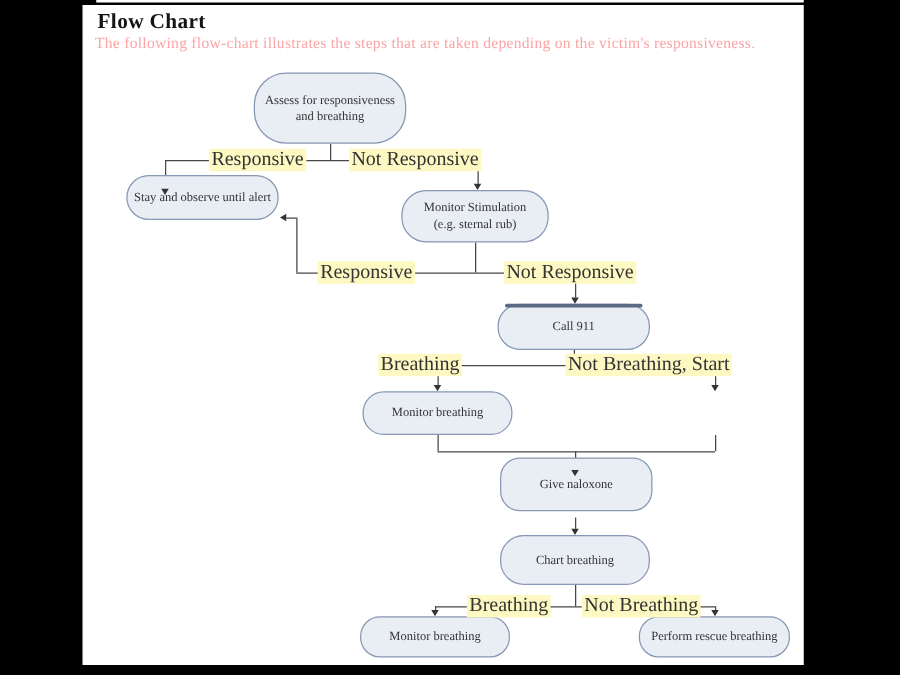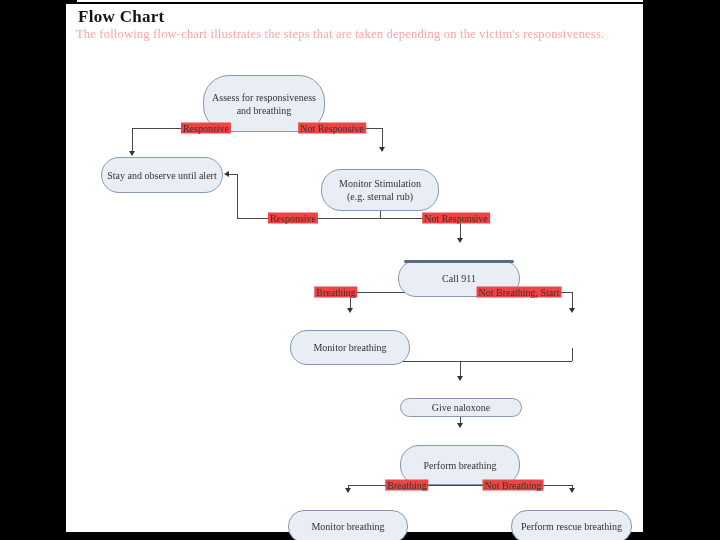--- a/index.html
+++ b/index.html
@@ -6,32 +6,32 @@
   #screen{position:relative;width:720px;height:540px;background:#000;overflow:hidden;
           font-family:"Liberation Serif",serif;}
   .page{position:absolute;left:66px;top:4px;width:577px;height:528px;background:#fff;}
   .top-sliver{position:absolute;left:77px;top:0;width:566px;height:2px;background:#fff;}
   .doc-title{position:absolute;left:78px;top:7px;font-size:17px;font-weight:bold;
              color:#141414;letter-spacing:.3px;}
   .doc-subtitle{position:absolute;left:76px;top:27px;font-size:12.5px;color:#fca5a5;
              letter-spacing:.2px;}
   .node{position:absolute;box-sizing:border-box;background:#e9edf4;border:1px solid #8698b3;
         display:flex;flex-direction:column;align-items:center;justify-content:center;
-        text-align:center;font-size:10px;color:#333;line-height:13px;z-index:2;margin-top:17px;}
+        text-align:center;font-size:10px;color:#333;line-height:13px;z-index:2;}
   .nl{display:block;white-space:nowrap;}
   .n-topbar{position:absolute;top:-1px;left:5px;right:5px;height:3px;background:#5b6a84;
         border-radius:2px;}
   .v{position:absolute;width:1px;background:#474747;z-index:1;}
   .h{position:absolute;height:1px;background:#474747;z-index:1;}
   .ad{position:absolute;width:0;height:0;border-left:3px solid transparent;
       border-right:3px solid transparent;border-top:5px solid #333;z-index:4;}
   .al{position:absolute;width:0;height:0;border-top:3px solid transparent;
       border-bottom:3px solid transparent;border-right:5px solid #333;z-index:4;}
-  .lbl{position:absolute;transform:translate(-50%,-50%);background:#ef4444;padding:0 2px;
-      font-size:10px;color:#333;white-space:nowrap;z-index:3;}
+  .lbl{position:absolute;transform:translate(-50%,-50%);background:#fef9c3;padding:0 2px;
+      font-size:16px;color:#333;white-space:nowrap;z-index:3;}
 </style>
 </head>
 <body>
 
 <div id="screen">
   <div class="top-sliver"></div>
   <div class="page"></div>
 
   <div class="doc-title">Flow Chart</div>
   <div class="doc-subtitle">The following flow-chart illustrates the steps that are taken depending on the victim's responsiveness.</div>
@@ -96,26 +96,26 @@
   <div class="node" style="left:398px;top:243px;width:122px;height:37px;border-radius:18px">
     <div class="n-topbar"></div>
     <span class="nl">Call 911</span>
   </div>
 
   <div class="node" style="left:290px;top:313px;width:120px;height:35px;border-radius:17px">
     <span class="nl">Monitor breathing</span>
   </div>
 
 
-  <div class="node" style="left:400px;top:381px;width:122px;height:19px;border-radius:16px">
+  <div class="node" style="left:400px;top:366px;width:122px;height:43px;border-radius:16px">
     <span class="nl">Give naloxone</span>
   </div>
 
   <div class="node" style="left:400px;top:428px;width:120px;height:40px;border-radius:19px">
-    <span class="nl">Perform breathing</span>
+    <span class="nl">Chart breathing</span>
   </div>
 
   <div class="node" style="left:288px;top:493px;width:120px;height:33px;border-radius:16px">
     <span class="nl">Monitor breathing</span>
   </div>
 
   <div class="node" style="left:511px;top:493px;width:121px;height:33px;border-radius:16px">
     <span class="nl">Perform rescue breathing</span>
   </div>
 </div>

